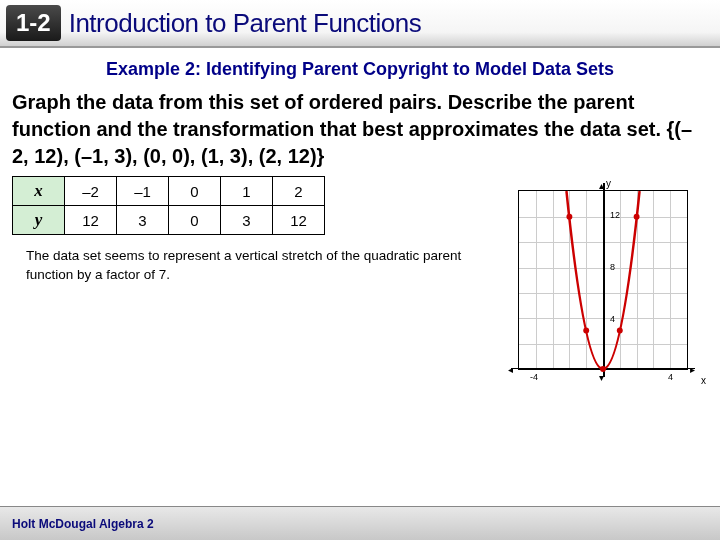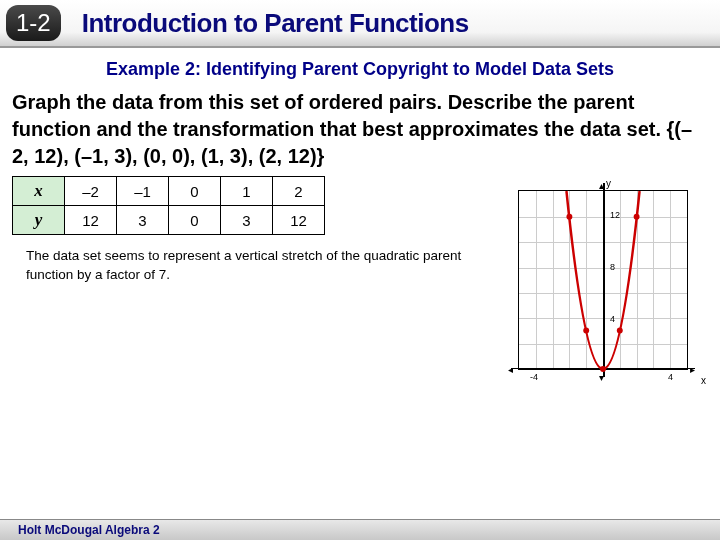--- a/index.html
+++ b/index.html
@@ -1,20 +1,20 @@
 <!DOCTYPE html>
 <html><head>
 <meta charset="utf-8">
 <style>
 * { margin: 0; padding: 0; box-sizing: border-box; }
 body { width: 720px; height: 540px; font-family: Verdana, Arial, sans-serif; background: #fff; overflow: hidden; position: relative; }
 
 .header { background: linear-gradient(to bottom, #ffffff 0%, #f5f5f5 70%, #d0d0d0 100%); border-bottom: 2px solid #999; height: 48px; display: flex; align-items: center; padding: 0 6px; }
-.badge { background: linear-gradient(to bottom, #4a4a4a, #1a1a1a); color: #fff; font-weight: normal; font-size: 24px; padding: 4px 10px; border-radius: 12px; margin-right: 21px; font-family: Verdana, sans-serif; }
-.title { color: #0a0a7a; font-weight: bold; font-size: 26px; letter-spacing: -0.5px; }
+.badge { background: linear-gradient(to bottom, #4a4a4a, #1a1a1a); color: #fff; font-weight: bold; font-size: 24px; padding: 4px 10px; border-radius: 4px; margin-right: 8px; font-family: Verdana, sans-serif; }
+.title { color: #0a0a7a; font-weight: normal; font-size: 26px; letter-spacing: -0.5px; }
 
 .example-title { color: #000088; font-weight: bold; font-size: 18px; text-align: center; margin: 10px 20px 8px; line-height: 1.3; }
 
 .instr { color: #000; font-weight: bold; font-size: 20px; padding: 0 12px 6px; line-height: 1.35; }
 .instr .set { font-weight: bold; }
 
 .content { display: flex; padding: 0 12px; gap: 10px; }
 .left { flex: 1; }
 
 .data-table { border-collapse: collapse; margin-bottom: 12px; }
@@ -31,21 +31,21 @@
 .grid-area { position: absolute; left: 30px; top: 10px; width: 170px; height: 180px; border: 1px solid #000; background: #fff; }
 .grid-line-v { position: absolute; top: 0; bottom: 0; width: 1px; background: #ccc; }
 .grid-line-h { position: absolute; left: 0; right: 0; height: 1px; background: #ccc; }
 .axis-y { position: absolute; left: 50%; top: -8px; bottom: -8px; width: 1.5px; background: #000; }
 .axis-x { position: absolute; bottom: 0; left: -8px; right: -8px; height: 1.5px; background: #000; }
 .arrow { position: absolute; font-size: 10px; color: #000; }
 .y-label { position: absolute; font-size: 10px; color: #000; }
 .tick { position: absolute; font-size: 9px; color: #000; }
 svg.curve { position: absolute; left: 0; top: 0; width: 100%; height: 100%; overflow: visible; }
 
-.footer { position: absolute; bottom: 0; left: 0; right: 0; height: 21px; background: linear-gradient(to bottom, #e8e8e8, #c8c8c8); border-top: 1px solid #888; display: flex; justify-content: space-between; align-items: center; padding: 0 18px; margin-top: 11px; }
+.footer { position: absolute; bottom: 0; left: 0; right: 0; height: 34px; background: linear-gradient(to bottom, #e8e8e8, #c8c8c8); border-top: 1px solid #888; display: flex; justify-content: space-between; align-items: center; padding: 0 12px; margin-top: 11px; }
 .footer-left { color: #0a0a7a; font-weight: bold; font-size: 12px; }
 .footer-right { background: #000; color: #fff; font-size: 9px; padding: 2px 8px; display: flex; align-items: center; gap: 4px; border-radius: 2px; }
 .copyright-c { border: 1px solid #fff; border-radius: 50%; width: 11px; height: 11px; display: inline-flex; align-items: center; justify-content: center; font-size: 7px; }
 </style>
 </head>
 <body>
 
 <div class="header">
   <div class="badge">1-2</div>
   <div class="title">Introduction to Parent Functions</div>

